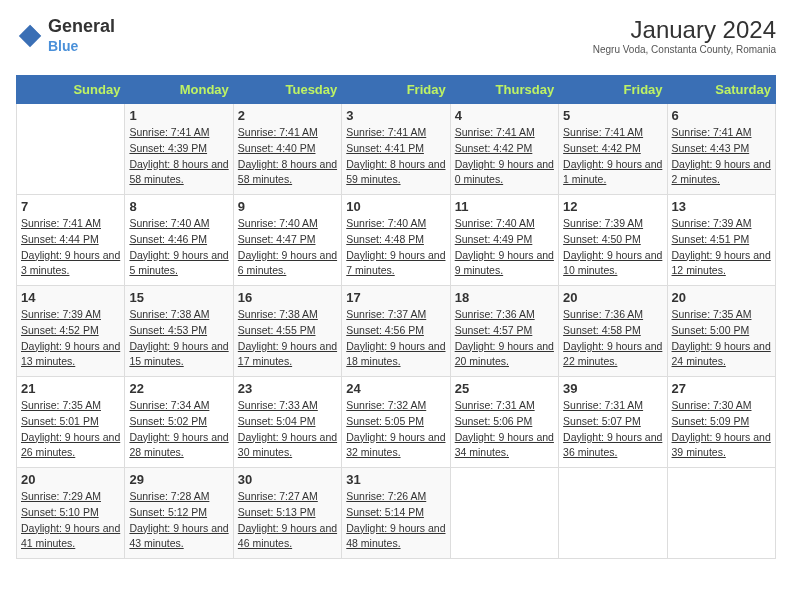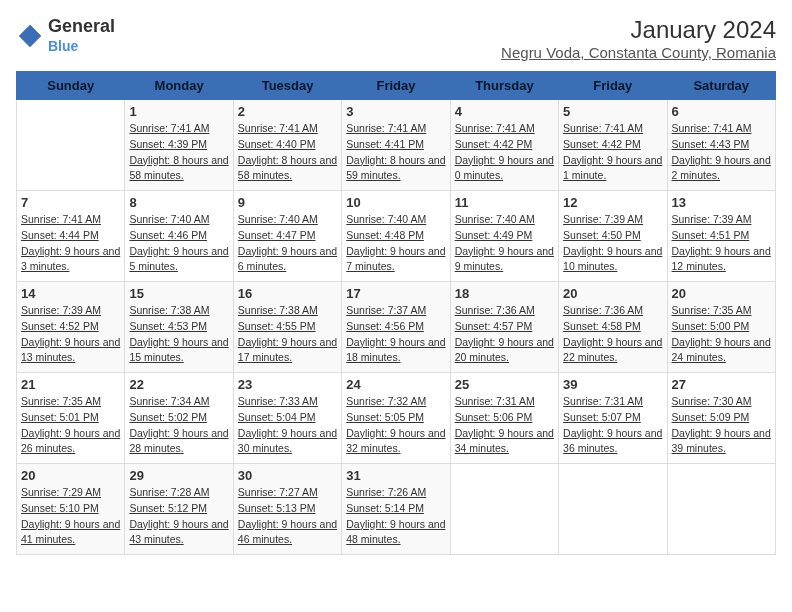--- a/index.html
+++ b/index.html
@@ -6,22 +6,22 @@
     body {
       font-family: Arial, sans-serif;
       background: #fff;
       width: 792px;
       min-height: 612px;
       padding: 16px;
     }
     .header-area {
       display: flex;
       justify-content: space-between;
-      align-items: flex-start;
-      margin-bottom: 10px;
+      align-items: center;
+      margin-bottom: 20px;
     }
     .logo {
       display: flex;
       align-items: center;
       gap: 4px;
     }
     .logo-text-general {
       font-size: 18px;
       font-weight: bold;
       color: #333;
@@ -37,34 +37,33 @@
     }
     .title-area {
       text-align: right;
     }
     .calendar-title {
       font-size: 24px;
       font-weight: normal;
       color: #333;
     }
     .calendar-subtitle {
-      font-size: 15px;
+      font-size: 10px;
       color: #555;
-      text-decoration: underline;
     }
     table {
       width: 100%;
       border-collapse: collapse;
       font-size: 11px;
     }
     thead tr th {
       background-color: #3a6fb5;
-      color: #0f172a;
+      color: #bef264;
       padding: 6px 4px;
-      text-align: center;
+      text-align: right;
       font-size: 13px;
       font-weight: bold;
       border: 1px solid #3a6fb5;
     }
     tbody tr {
       border-bottom: 1px solid #ccc;
     }
     tbody td {
       vertical-align: top;
       padding: 4px 4px 6px 4px;

